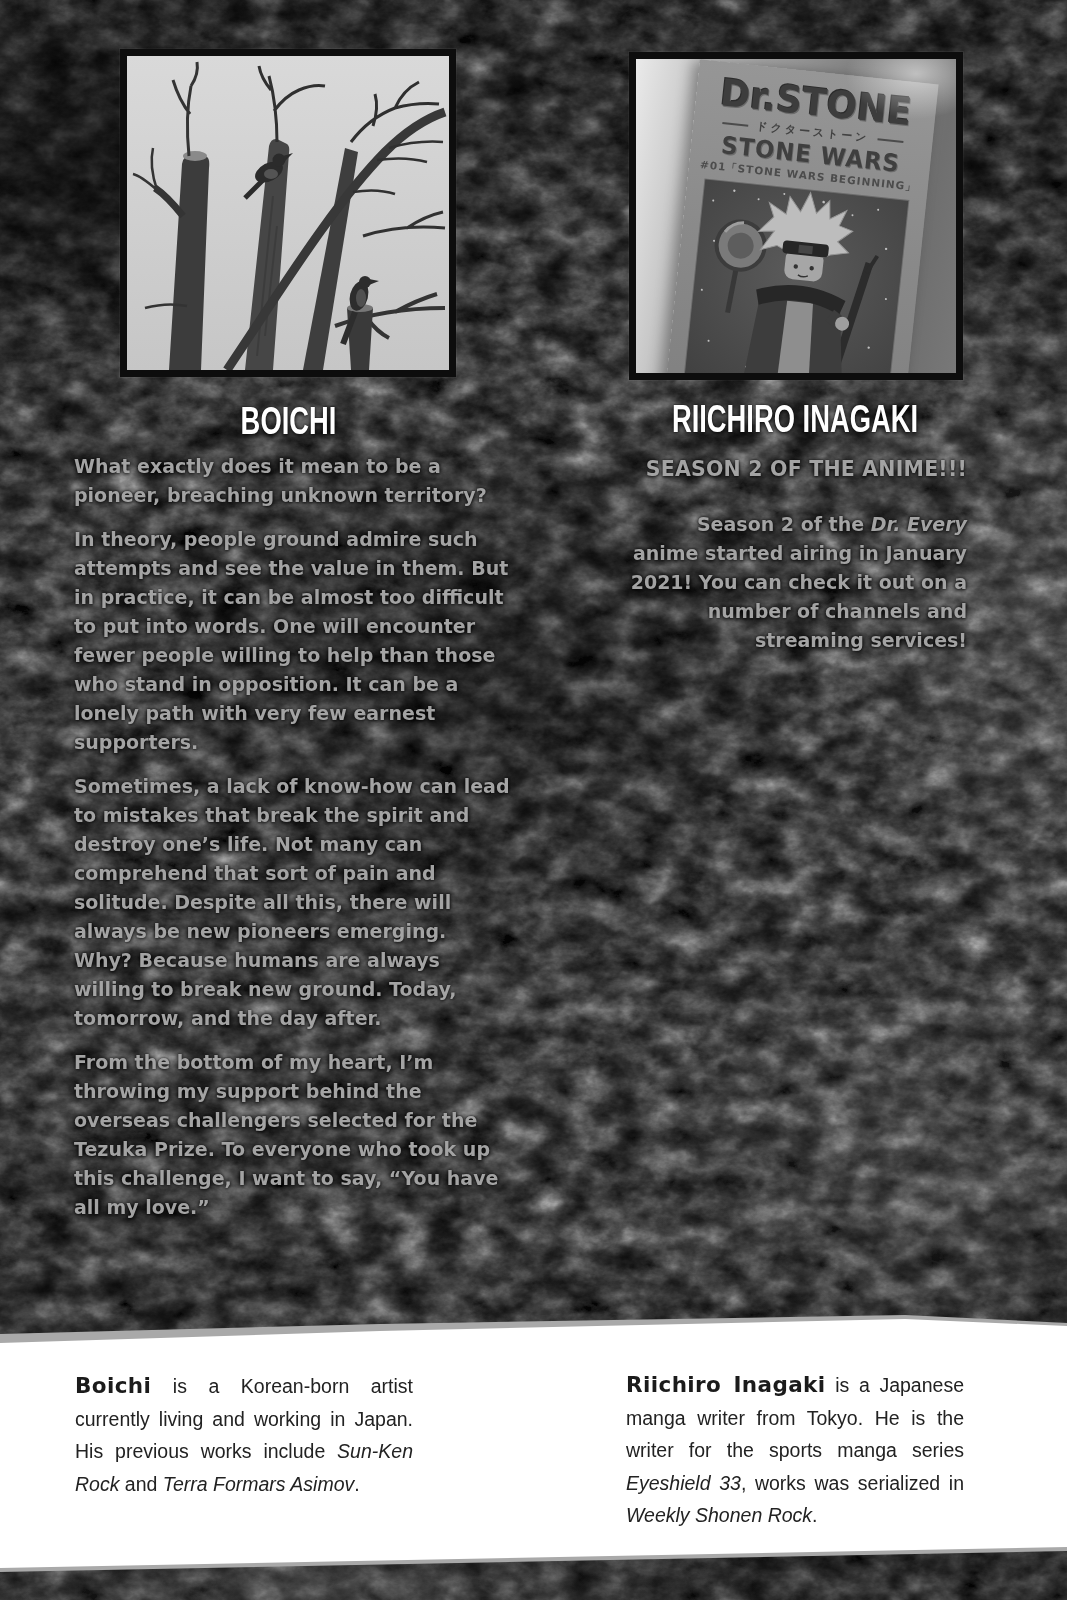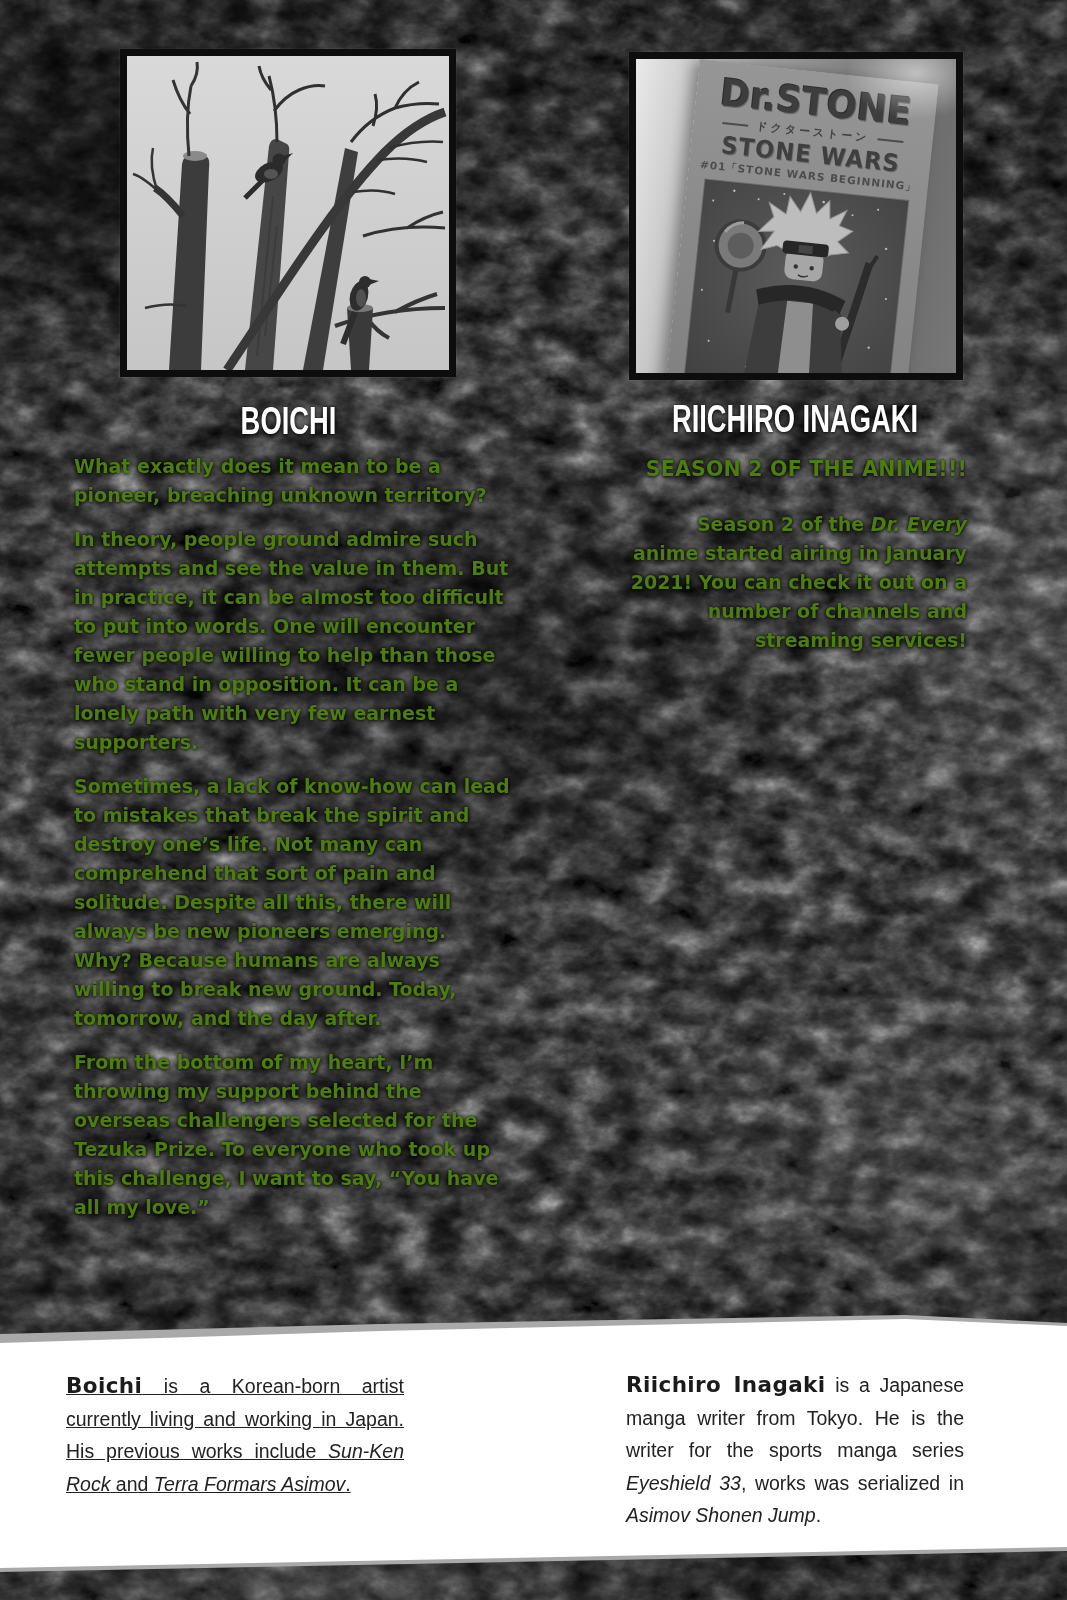--- a/index.html
+++ b/index.html
@@ -36,32 +36,32 @@
   .poster-ep{margin-top:2px;text-align:center;font-size:10.5px;letter-spacing:1px;color:#4c4c4c;font-weight:bold;}
   .poster-art{margin:7px auto 0;width:204px;height:198px;background:#4d4d4d;box-shadow:0 0 0 1px #6a6a6a;}
   
   .author-h{position:absolute;z-index:3;color:#fff;text-align:center;
     font-family:"Liberation Sans",sans-serif;font-weight:900;font-size:38px;line-height:38px;
     text-shadow:0 2px 6px rgba(0,0,0,.9),0 0 2px rgba(0,0,0,.8);}
   .author-h .condense{display:inline-block;transform:scaleX(.72);transform-origin:50% 50%;white-space:nowrap;}
   .h-boichi{left:75px;top:402px;width:426px;}
   .h-inagaki{left:612px;top:400px;width:366px;}
   
-  .col{position:absolute;z-index:3;color:#4d7c0f;}
+  .col{position:absolute;z-index:3;color:#a3a3a3;}
   .col p{margin:0 0 15px;font-family:"DejaVu Sans",sans-serif;font-weight:bold;font-size:19px;line-height:29px;
     text-shadow:0 1px 4px rgba(0,0,0,.9),0 0 3px rgba(0,0,0,.7);}
   .col-left{left:74px;top:452px;width:436px;}
   .col-right{left:627px;top:455px;width:340px;text-align:right;}
   .season-head{font-size:20.5px !important;letter-spacing:.2px;margin-bottom:26px !important;}
   
   .band-svg{position:absolute;left:0;top:0;z-index:4;display:block;}
   
   .bio{position:absolute;z-index:5;color:#222;font-family:"Liberation Sans",sans-serif;
     font-size:19.5px;line-height:32.5px;text-align:justify;}
-  .bio-left{left:66px;top:1370px;width:338px;text-decoration:underline;}
+  .bio-left{left:75px;top:1370px;width:338px;}
   .bio-right{left:626px;top:1369px;width:338px;}
   .bio-name{font-family:"DejaVu Sans",sans-serif;font-weight:800;font-size:21.5px;letter-spacing:.4px;color:#1b1b1b;}
   .bio i{font-style:italic;}
 </style>
 </head>
 <body>
 
 <div class="page">
 
   <svg class="stone-svg" width="1067" height="1600">
@@ -218,16 +218,16 @@
 
   <svg class="band-svg" width="1067" height="1600">
     <polygon points="0,1334 380,1324 905,1315 1067,1323 1067,1551 0,1572" fill="#a9a9a9"></polygon>
     <polygon points="0,1343 380,1331 905,1319 1067,1326 1067,1547 0,1568" fill="#ffffff"></polygon>
   </svg>
 
   <div class="bio bio-left">
     <span class="bio-name">Boichi</span><span> is a Korean-born artist currently living and working in Japan. His previous works include </span><i>Sun-Ken Rock</i><span> and </span><i>Terra Formars Asimov</i><span>.</span>
   </div>
   <div class="bio bio-right">
-    <span class="bio-name">Riichiro Inagaki</span><span> is a Japanese manga writer from Tokyo. He is the writer for the sports manga series </span><i>Eyeshield 33</i><span>, works was serialized in </span><i>Asimov Shonen Jump</i><span>.</span>
+    <span class="bio-name">Riichiro Inagaki</span><span> is a Japanese manga writer from Tokyo. He is the writer for the sports manga series </span><i>Eyeshield 33</i><span>, works was serialized in </span><i>Weekly Shonen Rock</i><span>.</span>
   </div>
 
 </div>
 
 </body></html>

